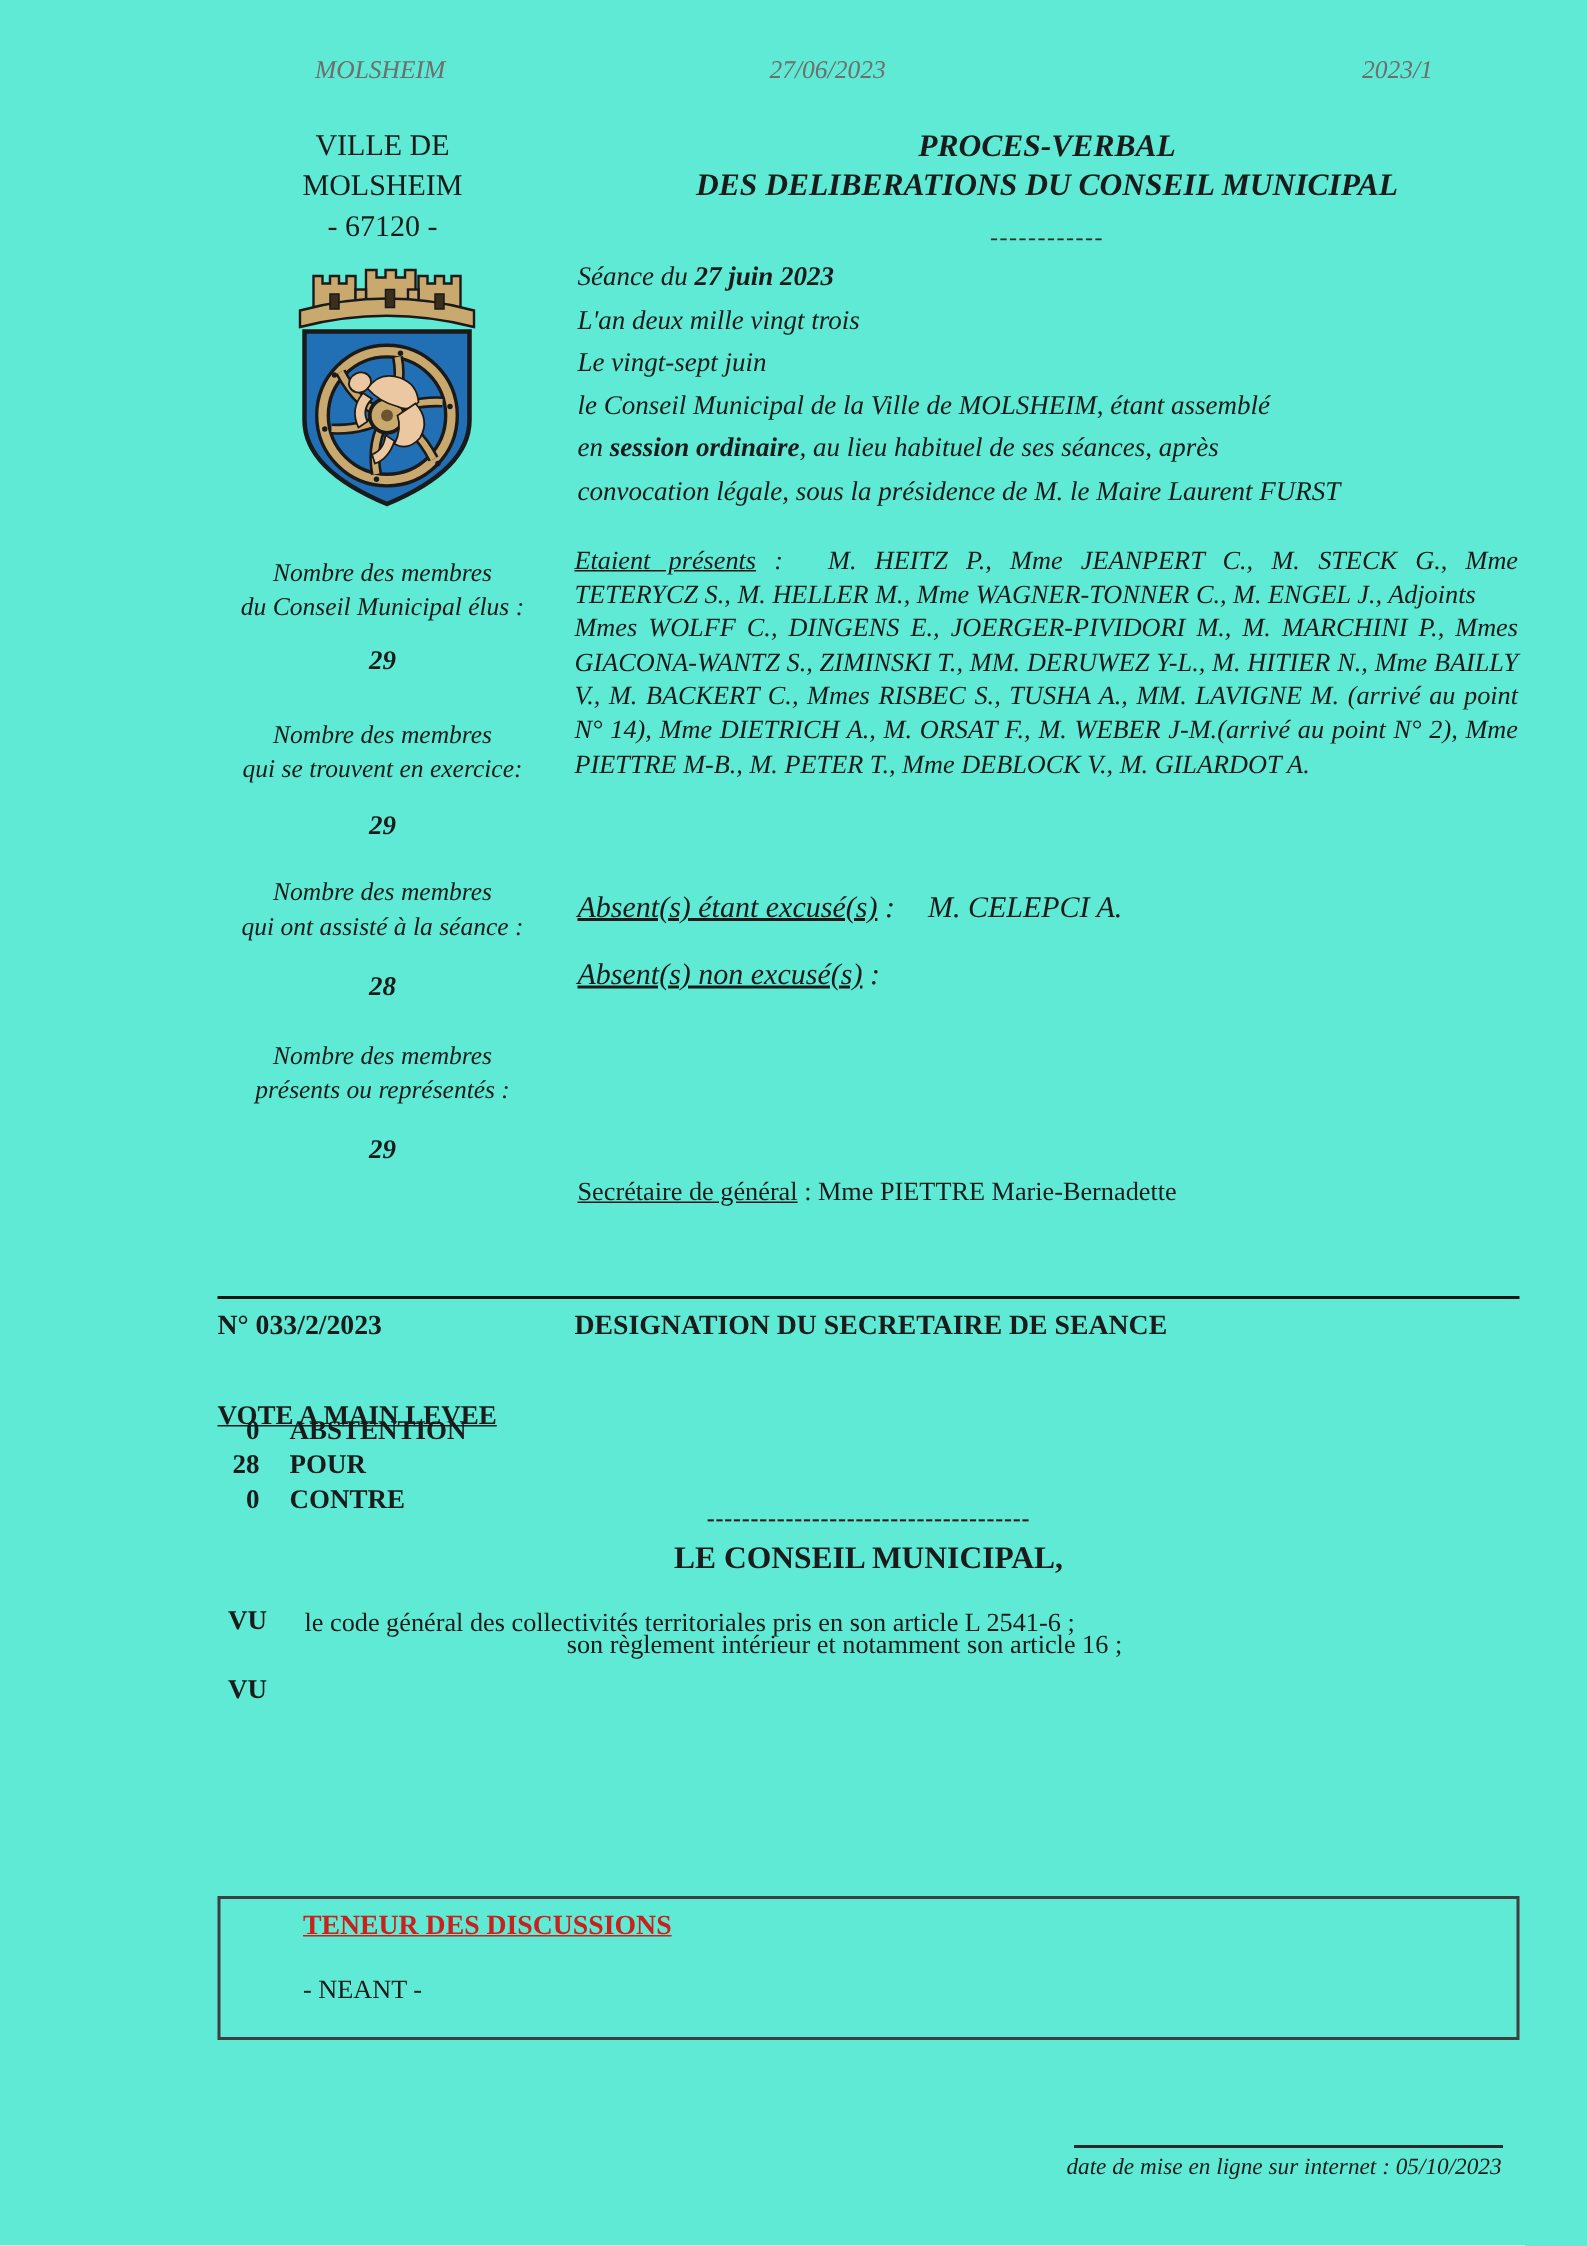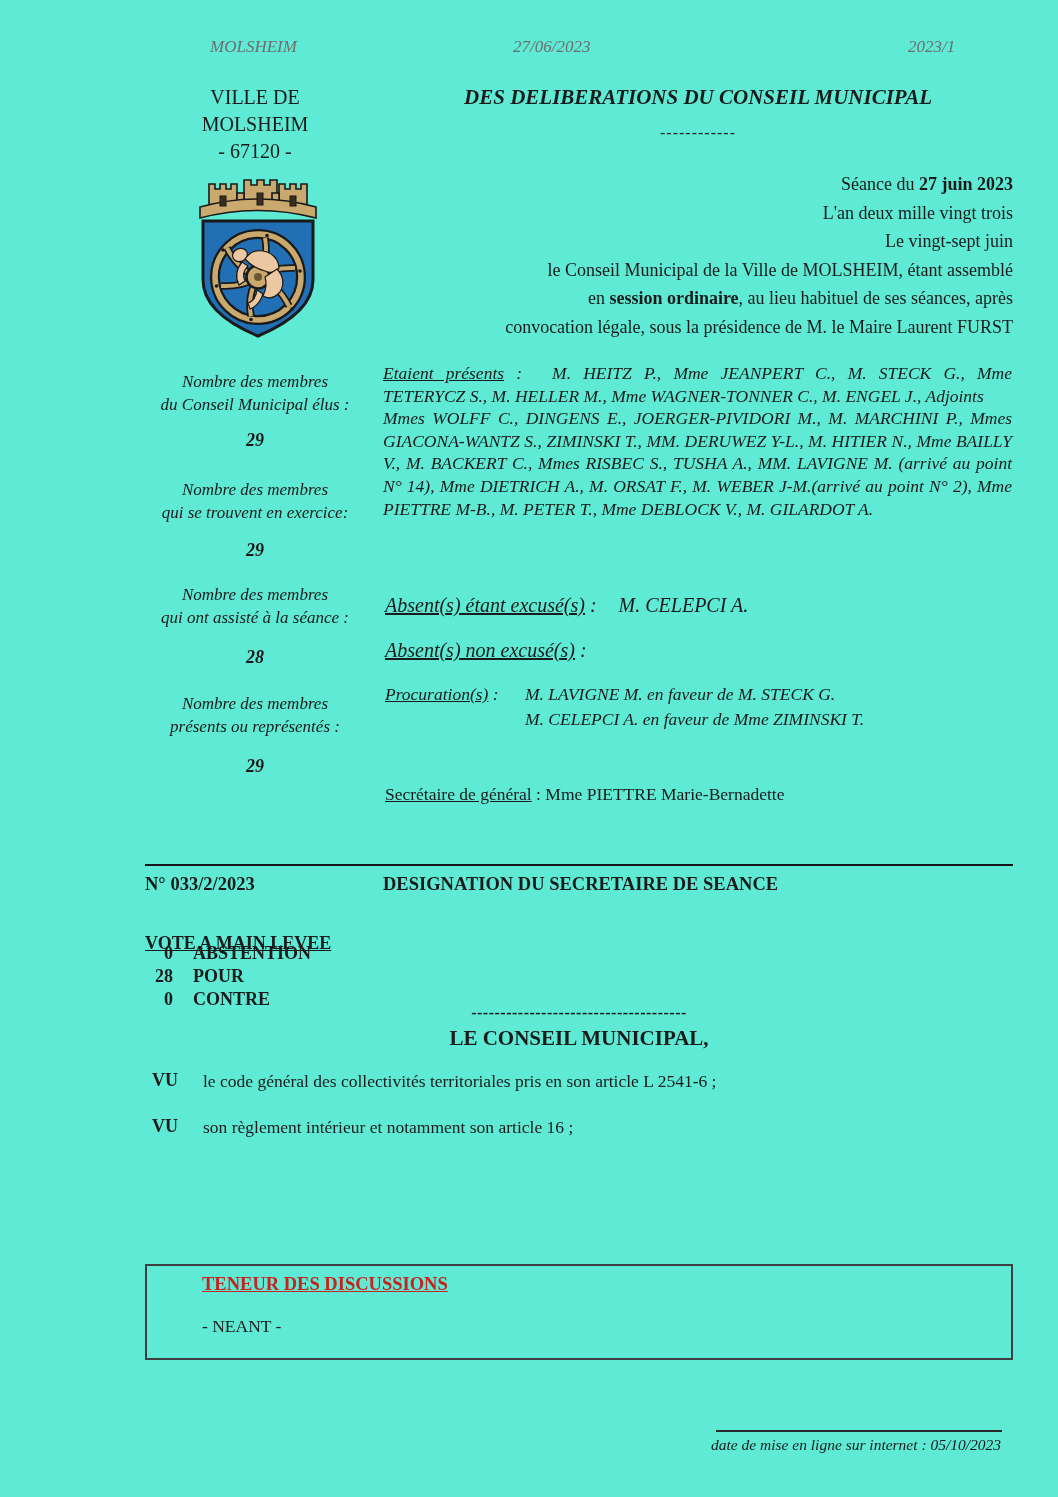--- a/index.html
+++ b/index.html
@@ -18,21 +18,21 @@
   
   .runhead{font-style:italic;font-size:17px;color:#6e6e6e;}
   
   .ville{left:145px;top:84px;width:220px;text-align:center;font-size:20px;line-height:27px;}
   .membre-label{width:240px;left:135px;text-align:center;font-style:italic;font-size:17px;line-height:23px;}
   .membre-value{width:240px;left:135px;text-align:center;font-style:italic;font-weight:bold;font-size:18px;}
   
   .title-block{left:383px;top:84px;width:630px;text-align:center;}
   .title-line{font-weight:bold;font-style:italic;font-size:21px;line-height:26px;}
   .title-sep{font-size:16px;letter-spacing:1px;margin-top:14px;color:#2a2a2a;}
-  .seance{left:385px;top:170px;width:628px;font-size:18px;line-height:28.5px;text-align:right;}
+  .seance{left:385px;top:170px;width:628px;font-style:italic;font-size:18px;line-height:28.5px;}
   .seance p{margin:0;}
   .presents{left:383px;top:362px;width:629px;font-style:italic;font-size:17.5px;line-height:22.6px;}
   .gap-tab{display:inline-block;width:30px;}
   .gap-tab-sm{display:inline-block;width:22px;}
   .absent-line{font-style:italic;font-size:20px;}
   .proc-row{left:385px;top:682px;display:flex;font-style:italic;font-size:17.5px;line-height:25px;}
   .proc-label{width:140px;flex:none;}
   .secretaire{left:385px;top:784px;font-size:17.5px;}
   
   .rule{left:145px;top:864px;width:868px;height:2px;background:#161616;}
@@ -143,20 +143,21 @@
   </div>
   <div class="abs membre-value" style="top:647px;">28</div>
 
   <div class="abs membre-label" style="top:692px;">
     <div>Nombre des membres</div>
     <div>présents ou représentés :</div>
   </div>
   <div class="abs membre-value" style="top:756px;">29</div>
 
   <div class="abs title-block">
+    <div class="title-line">PROCES-VERBAL</div>
     <div class="title-line">DES DELIBERATIONS DU CONSEIL MUNICIPAL</div>
     <div class="title-sep">------------</div>
   </div>
 
   <div class="abs seance">
     <p><span>Séance du </span><span class="b">27 juin 2023</span></p>
     <p>L'an deux mille vingt trois</p>
     <p>Le vingt-sept juin</p>
     <p>le Conseil Municipal de la Ville de MOLSHEIM, étant assemblé</p>
     <p><span>en </span><span class="b">session ordinaire</span><span>, au lieu habituel de ses séances, après</span></p>
@@ -168,29 +169,20 @@
     <span>Mmes WOLFF C., DINGENS E., JOERGER-PIVIDORI M., M. MARCHINI P., Mmes GIACONA-WANTZ S., ZIMINSKI T., MM. DERUWEZ Y-L., M. HITIER N., Mme BAILLY V., M. BACKERT C., Mmes RISBEC S., TUSHA A., MM. LAVIGNE M. (arrivé au point N° 14), Mme DIETRICH A., M. ORSAT F., M. WEBER J-M.(arrivé au point N° 2), Mme PIETTRE M-B., M. PETER T., Mme DEBLOCK V., M. GILARDOT A.</span>
   </div>
 
   <div class="abs absent-line" style="left:385px;top:594px;">
     <span class="u">Absent(s) étant excusé(s)</span><span> :</span><span class="gap-tab-sm"></span><span>M. CELEPCI A.</span>
   </div>
   <div class="abs absent-line" style="left:385px;top:639px;">
     <span class="u">Absent(s) non excusé(s)</span><span> :</span>
   </div>
 
-  <div class="abs proc-row">
-    <div class="proc-label">
-      <span class="u">Procuration(s)</span><span> :</span>
-    </div>
-    <div>
-      <div>M. LAVIGNE M. en faveur de M. STECK G.</div>
-      <div>M. CELEPCI A. en faveur de Mme ZIMINSKI T.</div>
-    </div>
-  </div>
 
   <div class="abs secretaire">
     <span class="u">Secrétaire de général</span><span style="white-space:pre;"> : </span><span>Mme PIETTRE Marie-Bernadette</span>
   </div>
 
   <div class="abs rule"></div>
   <div class="abs delib-number">N° 033/2/2023</div>
   <div class="abs delib-heading">DESIGNATION DU SECRETAIRE DE SEANCE</div>
 
   <div class="abs vote-title">VOTE A MAIN LEVEE</div>
@@ -200,21 +192,21 @@
     <div><span class="vote-count">0</span><span class="vote-label">CONTRE</span></div>
   </div>
 
   <div class="abs mid-sep">-------------------------------------</div>
   <div class="abs council">LE CONSEIL MUNICIPAL,</div>
 
   <div class="abs vu-label" style="top:1070px;">VU</div>
   <div class="abs vu-text" style="top:1071px;">le code général des collectivités territoriales pris en son article L 2541-6 ;</div>
 
   <div class="abs vu-label" style="top:1116px;">VU</div>
-  <div class="abs vu-text" style="top:1117px;">son règlement intérieur et notamment son article 16 ;</div>
+  <div class="abs vu-text" style="top:1086px;text-align:center;">son règlement intérieur et notamment son article 16 ;</div>
 
 
   <div class="abs disc-box">
     <div class="disc-title">TENEUR DES DISCUSSIONS</div>
     <div class="disc-content">- NEANT -</div>
   </div>
 
   <div class="abs foot-rule"></div>
   <div class="abs foot-text">date de mise en ligne sur internet : 05/10/2023</div>
 

